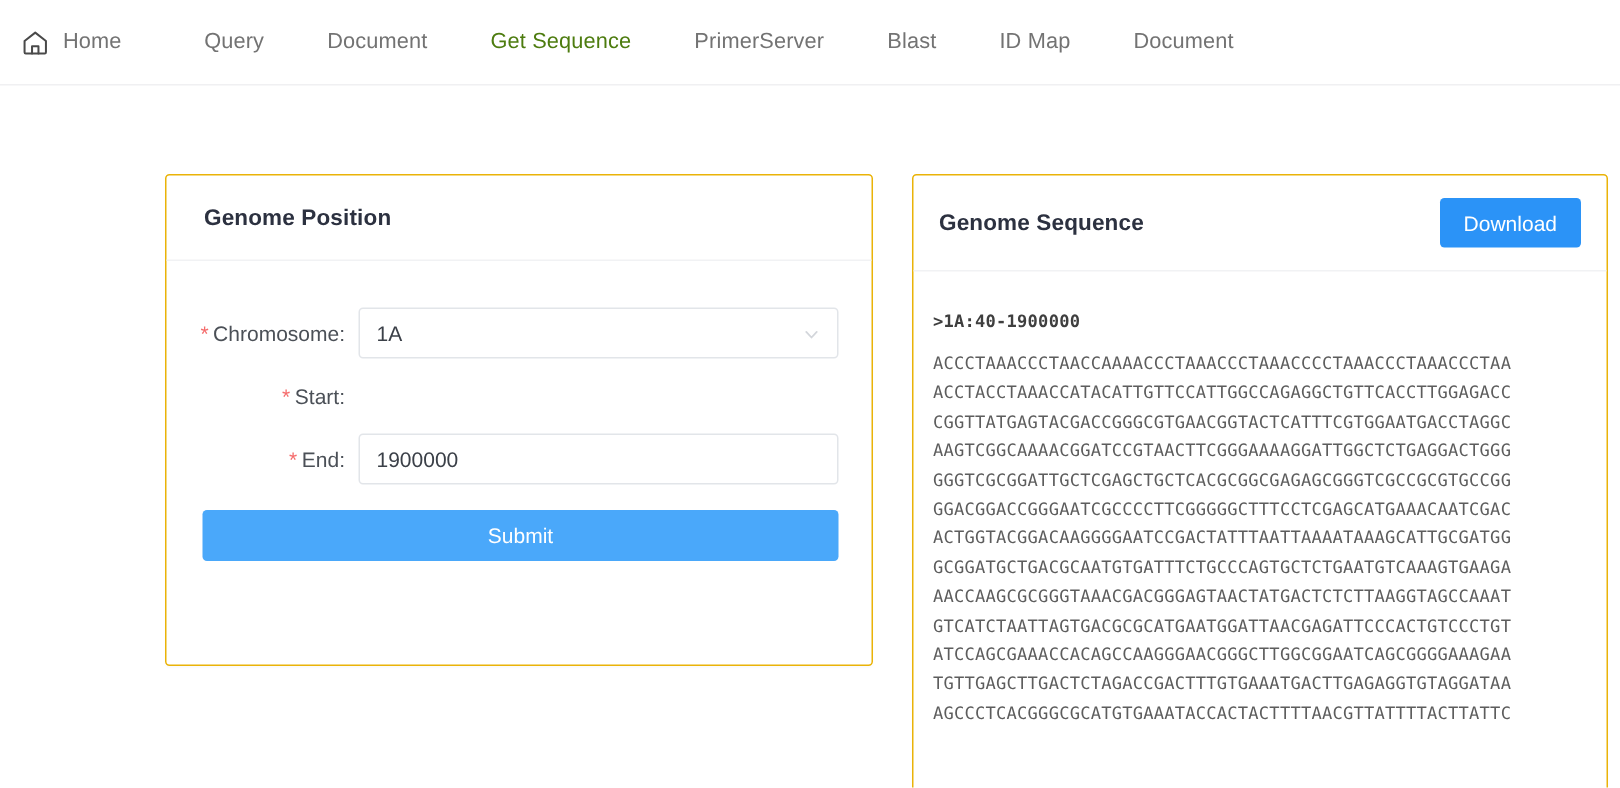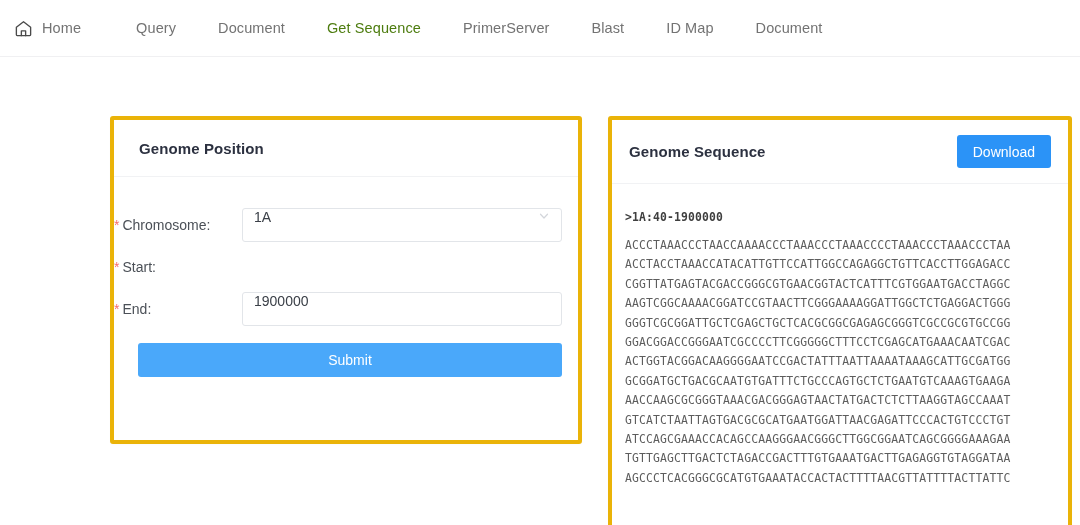--- a/index.html
+++ b/index.html
@@ -56,21 +56,21 @@
   }
 
   
   .content {
     position: relative;
     height: 468px;
   }
   .card {
     position: absolute;
     background: #ffffff;
-    border: 4px solid #eab308;
+    border: 1px solid #eab308;
     border-radius: 3px;
     box-sizing: border-box;
     box-shadow: 0 1px 2px rgba(0,0,0,0.02);
   }
   .card-header {
     border-bottom: 1px solid #f1f2f4;
     display: flex;
     align-items: center;
     box-sizing: border-box;
   }
@@ -95,41 +95,41 @@
   .form-body {
     padding-top: 31px;
   }
   .form-row {
     display: flex;
     align-items: center;
     margin-bottom: 17px;
   }
   .form-label {
     width: 128px;
-    text-align: left;
+    text-align: right;
     font-size: 14px;
     color: #4b5057;
     padding-right: 9px;
     box-sizing: border-box;
     white-space: nowrap;
   }
   .req {
     color: #f56c6c;
     margin-right: 3px;
     font-size: 14px;
     line-height: 1;
   }
   .field {
     width: 320px;
     height: 34px;
     border: 1px solid #e2e5e9;
     border-radius: 3px;
     box-sizing: border-box;
     display: flex;
-    align-items: flex-start;
+    align-items: center;
     padding: 0 11px;
     font-size: 14px;
     color: #3b4048;
     background: #ffffff;
     position: relative;
   }
   .field-value { flex: 1; }
   .chev {
     width: 12px;
     height: 12px;

